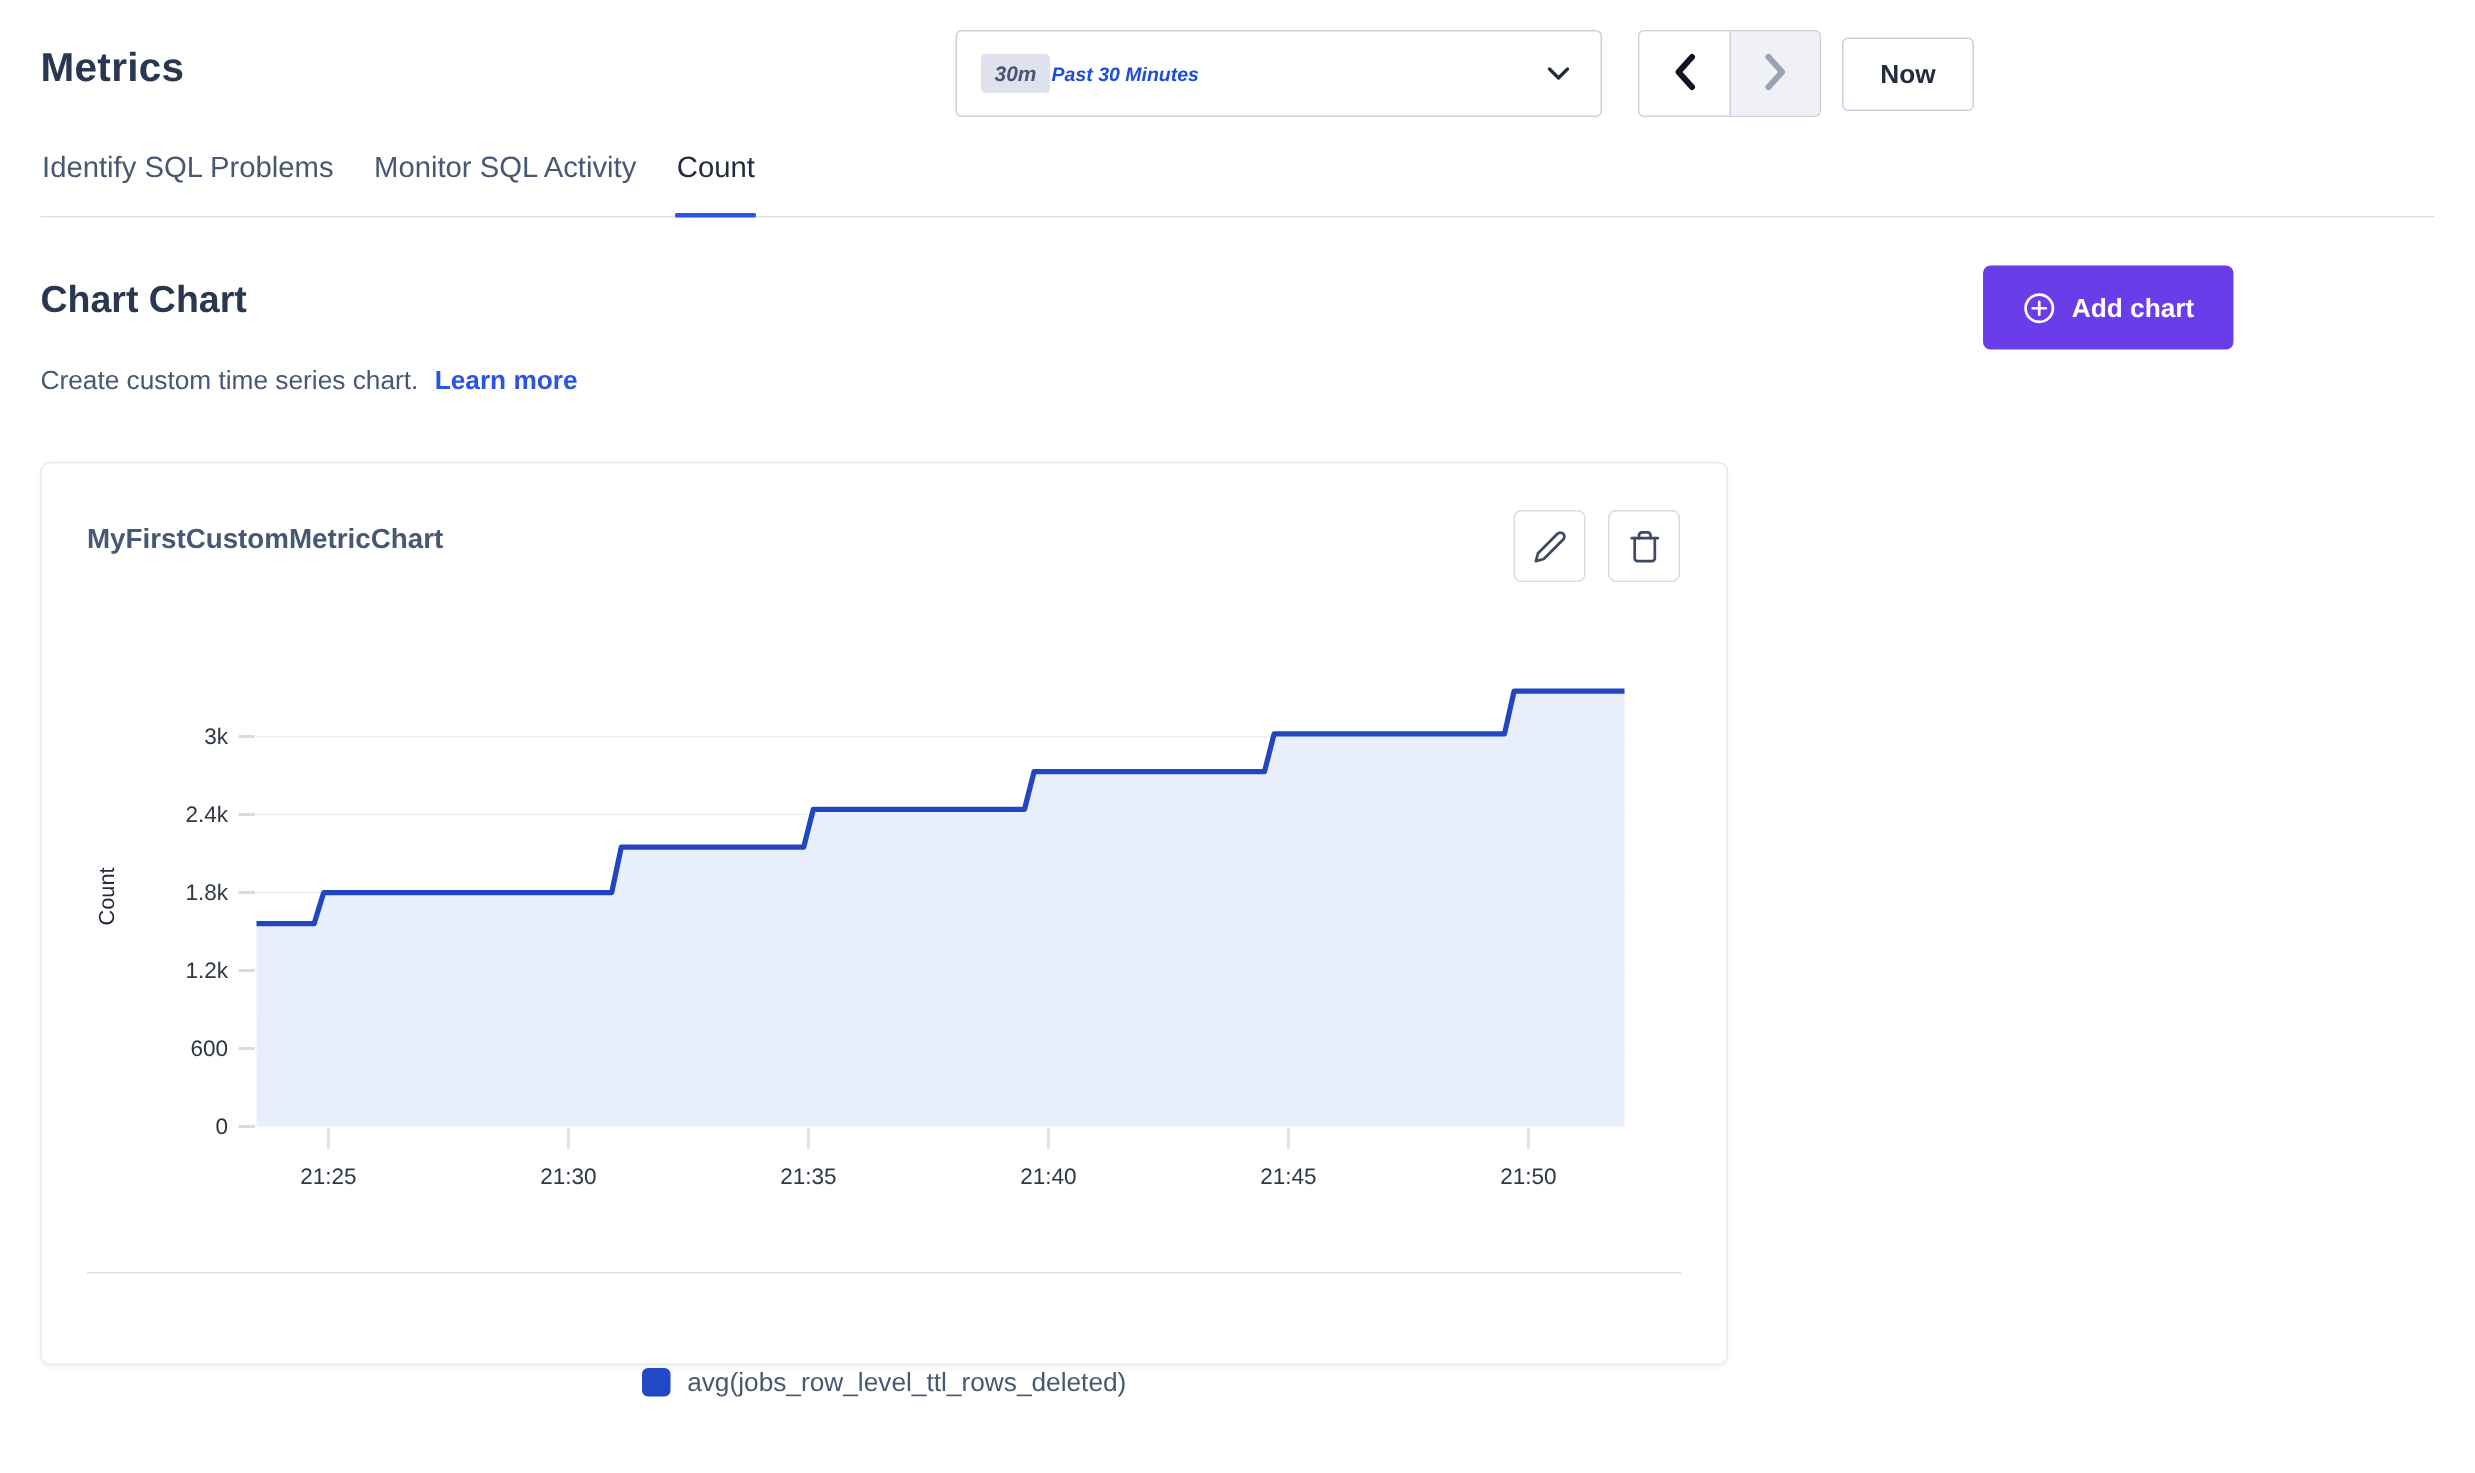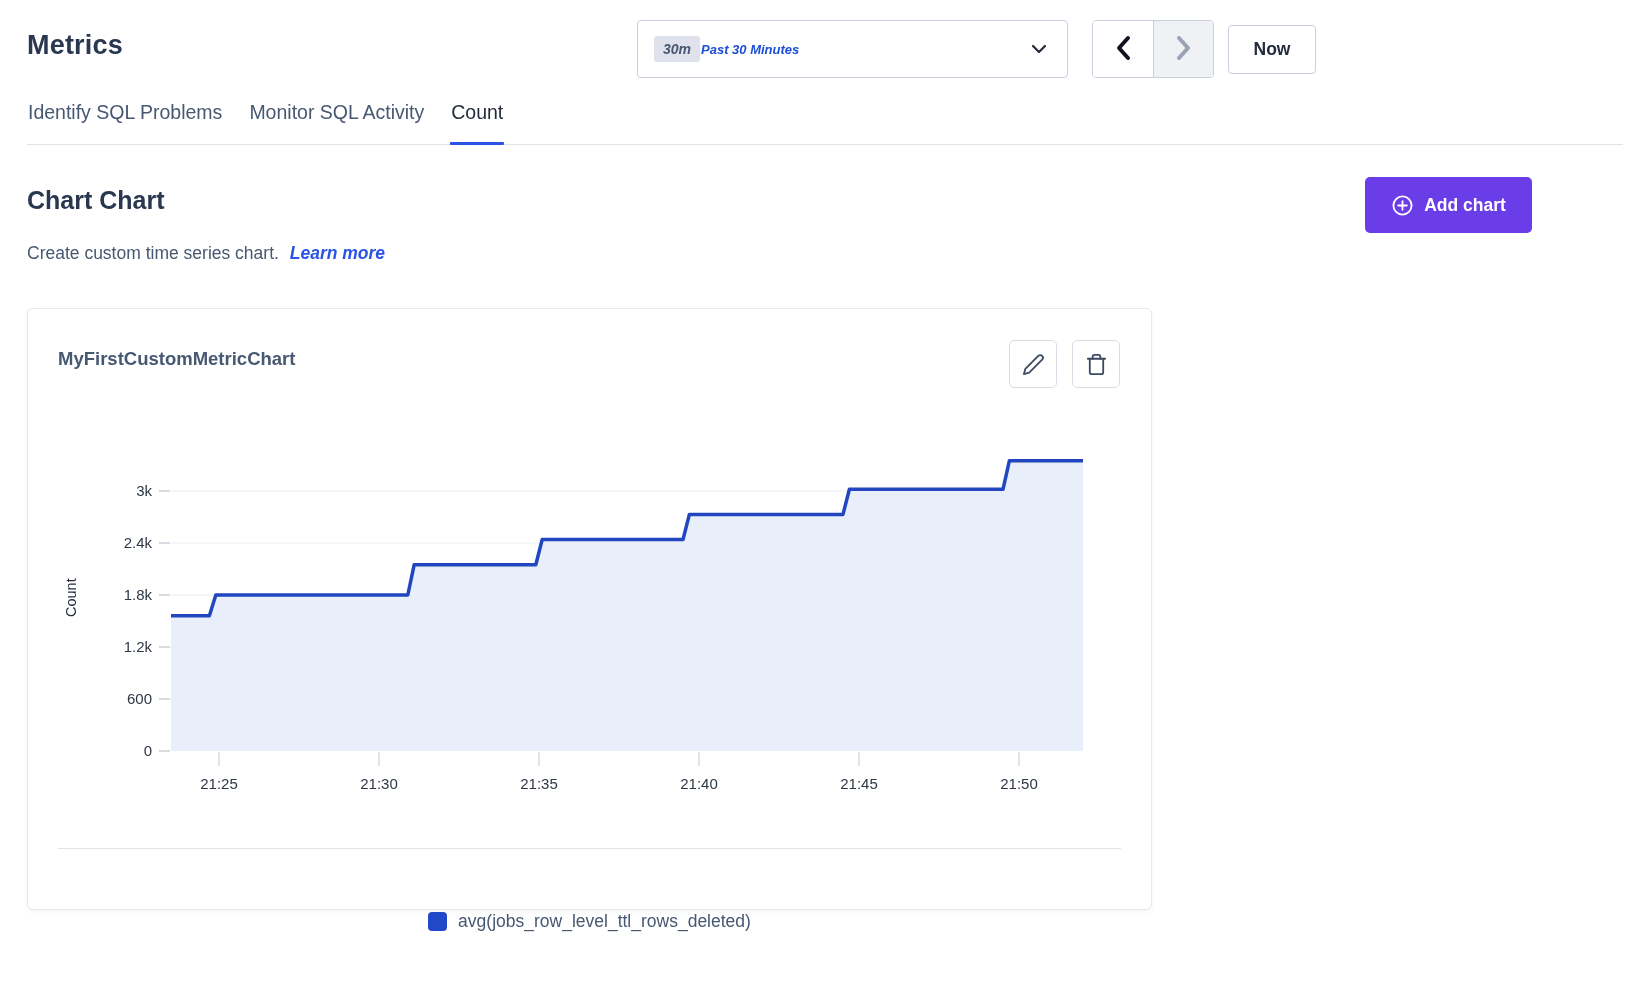--- a/index.html
+++ b/index.html
@@ -46,24 +46,24 @@
     font-size:19.5px; color:#475872; padding:0 1px 20px 1px; cursor:pointer; position:relative;
   }
   .tab.active { color:#242b3c; }
   .tab.active::after {
     content:""; position:absolute; left:0; right:0; bottom:-1px; height:3px; background:var(--tab-underline,#2a53e8); border-radius:1px;
   }
 
   
   .section-title { left:27px; top:186px; font-size:25px; font-weight:700; color:#293750; }
   .section-desc { left:27px; top:243px; font-size:17.5px; color:#475872; }
-  .learn-more { color:var(--link-blue,#2a53e8); font-weight:700; text-decoration:none; cursor:pointer; margin-left:6px;font-style:italic; }
+  .learn-more { color:var(--link-blue,#2a53e8); font-weight:700; text-decoration:none; cursor:pointer; margin-left:6px; }
 
   .add-chart-btn {
-    left:1365px; top:177px; width:167px; height:56px; background:var(--accent,#6a3de8);
+    left:1322px; top:177px; width:167px; height:56px; background:var(--accent,#6a3de8);
     border:none; border-radius:5px; color:#fff; font-size:17.5px; font-weight:700; font-family:inherit;
     display:flex; align-items:center; justify-content:center; gap:10px; cursor:pointer;
   }
 
   
   .card {
     left:27px; top:308px; width:1125px; height:602px; background:#fff;
     border:1px solid #e6e9f0; border-radius:6px; box-shadow:0 2px 5px rgba(40,50,80,.05);padding-left:48px;
   }
   .card-title { position:absolute; left:30px; top:39px; font-size:18.5px; font-weight:700; color:#475872; }

